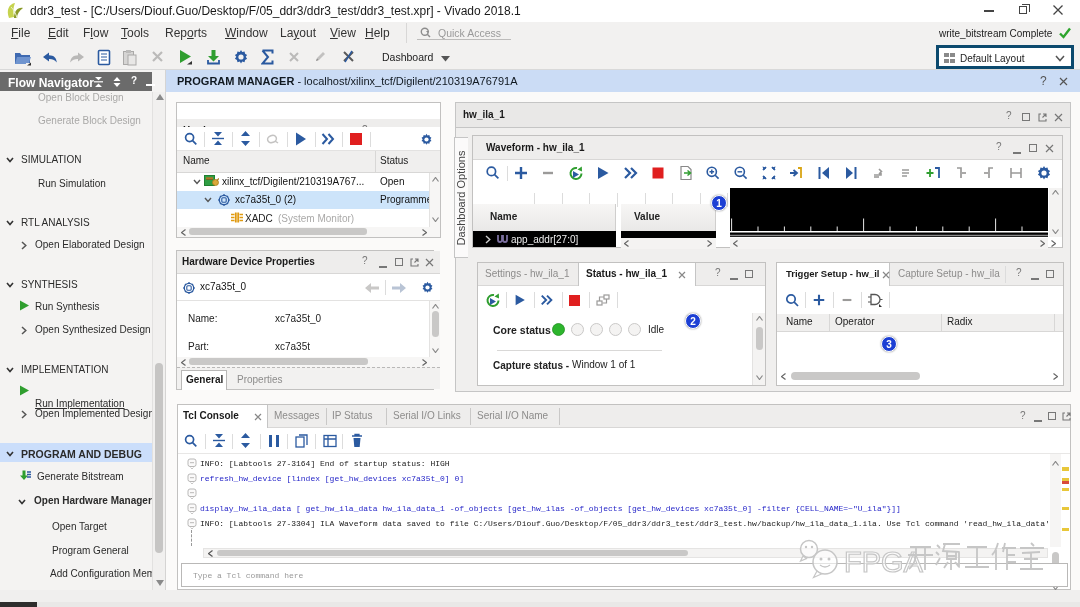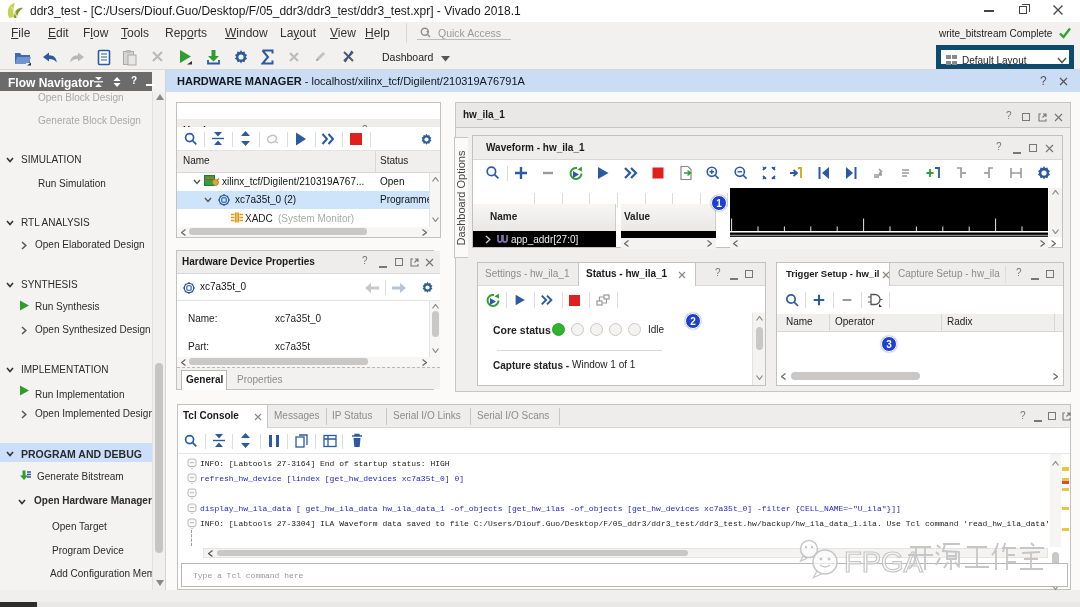--- a/index.html
+++ b/index.html
@@ -111,21 +111,21 @@
 
   <svg style="left:314px;top:6px" width="13" height="13" viewBox="0 0 13 13">
     <path d="M2 11 L3 8 L9 2 L11 4 L5 10 Z" fill="#c2c1c0"></path>
       <path d="M2 11 l2.6-.9 L3 8.5 Z" fill="#8f8e8d"></path>
   </svg>
 
   <svg style="left:342px;top:6px" width="13" height="13" viewBox="0 0 13 13">
     <path d="M2 2 L11 11 M11 2 L2 11" stroke="#5a5a5a" stroke-width="2"></path>
     <path d="M10 1 L3 12" stroke="#2b5aa0" stroke-width="1.4"></path>
   </svg>
-    <div class="abs" style="left:936px;top:1px;width:138px;height:24px;background:#fff;border:5px solid #0c4a6e;">
+    <div class="abs" style="left:936px;top:1px;width:138px;height:24px;background:#fff;border:3px solid #0c4a6e;">
     <div class="abs" style="left:5px;top:5px;width:5px;height:4px;background:#8a8a8a;"></div>
     <div class="abs" style="left:11px;top:5px;width:5px;height:4px;background:#8a8a8a;"></div>
     <div class="abs" style="left:5px;top:11px;width:5px;height:4px;background:#8a8a8a;"></div>
     <div class="abs" style="left:11px;top:11px;width:5px;height:4px;background:#8a8a8a;"></div>
     <div class="abs" style="left:21px;top:5px;font-size:10px;color:#222;">Default Layout</div>
     <svg style="left:116px;top:7px" width="10" height="7" viewBox="0 0 10 7">
         <path d="M1 1 L5 5.5 L9 1" stroke="#555" stroke-width="1.5" fill="none"></path>
       </svg>
   </div>
   <div class="abs" style="left:382px;top:7px;color:#222;font-size:10.5px;">Dashboard</div>
@@ -181,57 +181,57 @@
     </svg>
   <div class="abs" style="left:35px;top:254px;">Open Synthesized Design</div>
 
   <svg style="left:6px;top:297px" width="8" height="6" viewBox="0 0 8 6">
       <path d="M1 1 L4 4.5 L7 1" stroke="#333" stroke-width="1.6" fill="none"></path>
     </svg>
   <div class="abs" style="left:21px;top:294px;">IMPLEMENTATION</div>
   <svg style="left:19px;top:315px" width="11" height="11" viewBox="0 0 11 11">
       <path d="M1 0.5 L10 5.5 L1 10.5 Z" fill="#2f9e2f"></path>
     </svg>
-  <div class="abs" style="left:35px;top:319px;">Run Implementation</div>
+  <div class="abs" style="left:35px;top:328px;text-decoration:underline;">Run Implementation</div>
   <svg style="left:21px;top:340px" width="6" height="9" viewBox="0 0 6 9">
       <path d="M1 1 L4.8 4.5 L1 8" stroke="#555" stroke-width="1.5" fill="none"></path>
     </svg>
   <div class="abs" style="left:35px;top:338px;">Open Implemented Design</div>
 
   <div class="abs" style="left:0;top:373px;width:152px;height:19px;background:#cbdefb;"></div>
   <svg style="left:6px;top:381px" width="8" height="6" viewBox="0 0 8 6">
       <path d="M1 1 L4 4.5 L7 1" stroke="#333" stroke-width="1.6" fill="none"></path>
     </svg>
   <div class="abs b" style="left:21px;top:378px;font-size:10.5px;">PROGRAM AND DEBUG</div>
   <svg style="left:19px;top:400px" width="13" height="13" viewBox="0 0 13 13">
     <path d="M3.5 0.5 h3 v5 h2.5 L5 10 L1 5.5 h2.5 Z" fill="#2f9e2f"></path>
     <path d="M8 2 h4 M8 4.5 h4 M8 7 h4" stroke="#2b5aa0" stroke-width="1.4"></path>
   </svg>
   <div class="abs" style="left:37px;top:401px;">Generate Bitstream</div>
   <svg style="left:18px;top:429px" width="8" height="6" viewBox="0 0 8 6">
       <path d="M1 1 L4 4.5 L7 1" stroke="#333" stroke-width="1.6" fill="none"></path>
     </svg>
   <div class="abs b" style="left:34px;top:425px;">Open Hardware Manager</div>
   <div class="abs" style="left:52px;top:451px;">Open Target</div>
-  <div class="abs" style="left:52px;top:475px;">Program Device</div>
+  <div class="abs" style="left:52px;top:475px;">Program General</div>
   <div class="abs" style="left:50px;top:498px;">Add Configuration Mem</div>
 
   <div class="abs" style="left:152px;top:22px;width:13px;height:500px;background:#f1f0ef;border-left:1px solid #e2e1e0;">
     <svg style="left:3px;top:2px" width="8" height="6" viewBox="0 0 8 6">
         <path d="M4 0 L8 6 L0 6 Z" fill="#8a8a8a"></path>
       </svg>
     <div class="abs" style="left:2px;top:271px;width:8px;height:190px;background:#c6c5c4;border-radius:4px;"></div>
     <svg style="left:3px;top:488px" width="8" height="6" viewBox="0 0 8 6">
         <path d="M4 6 L8 0 L0 0 Z" fill="#8a8a8a"></path>
       </svg>
   </div>
 </div>
 
 <div class="abs" style="left:166px;top:70px;width:914px;height:22px;background:#cbdcf5;">
-  <div class="abs" style="left:11px;top:5px;color:#101820;font-size:11px;"><span class="b">HARDWARE MANAGER</span> - localhost/xilinx_tcf/Digilent/210319A76791A</div>
+  <div class="abs" style="left:11px;top:5px;color:#101820;font-size:11px;"><span class="b">PROGRAM MANAGER</span> - localhost/xilinx_tcf/Digilent/210319A76791A</div>
   <div class="abs" style="left:874px;top:4px;color:#555;font-size:12px;">?</div>
   <svg style="left:893px;top:7px" width="9" height="9" viewBox="0 0 9 9">
       <path d="M1 1 L8 8 M8 1 L1 8" stroke="#555" stroke-width="1.2"></path>
     </svg>
 </div>
 
 <div class="abs" style="left:166px;top:92px;width:914px;height:500px;background:#fbfaf9;"></div>
 
 <div class="abs" id="hwpanel" style="left:176px;top:102px;width:265px;height:136px;background:#fff;border:1px solid #c2c1c0;">
   <div class="abs" style="left:0;top:16px;width:263px;height:24px;background:#eeedec;border-bottom:1px solid #be185d;">
@@ -526,21 +526,21 @@
 <div class="vsep" style="left:475px;top:33px;height:14px;"></div>
 <div class="vsep" style="left:502px;top:33px;height:14px;"></div>
 <div class="vsep" style="left:530px;top:33px;height:14px;"></div>
 <div class="vsep" style="left:557px;top:33px;height:14px;"></div>
 
     </div>
     <div class="abs" style="left:0;top:68px;width:143px;height:27px;background:linear-gradient(#f7f6f5,#e9e8e7);border-right:1px solid #cfcecd;">
       <div class="abs b" style="left:17px;top:7px;color:#222;">Name</div>
     </div>
     <div class="abs" style="left:148px;top:68px;width:95px;height:27px;background:linear-gradient(#f7f6f5,#e9e8e7);border-right:1px solid #cfcecd;">
-      <div class="abs b" style="left:3px;top:7px;color:#222;">Value</div>
+      <div class="abs b" style="left:13px;top:7px;color:#222;">Value</div>
     </div>
     <div class="abs" style="left:0;top:95px;width:143px;height:16px;background:#000;">
       <svg style="left:12px;top:4px" width="6" height="9" viewBox="0 0 6 9">
           <path d="M1 1 L4.8 4.5 L1 8" stroke="#ccc" stroke-width="1.4" fill="none"></path>
         </svg>
       <svg style="left:24px;top:3px" width="11" height="10" viewBox="0 0 11 10">
           <path d="M1 1 v5 a2 2 0 0 0 4 0 V1 M6 1 v5 a2 2 0 0 0 4 0 V1" stroke="#7b6f9e" stroke-width="1.8" fill="none"></path>
         </svg>
       <div class="abs" style="left:38px;top:3px;font-size:10px;color:#eee;">app_addr[27:0]</div>
     </div>
@@ -728,21 +728,21 @@
     <div class="abs b" style="left:5px;top:5px;color:#1a1a1a;">Tcl Console</div>
     <svg style="left:76px;top:8px" width="8" height="8" viewBox="0 0 8 8">
         <path d="M1 1 L7 7 M7 1 L1 7" stroke="#888" stroke-width="1.2"></path>
       </svg>
     <div class="abs" style="left:96px;top:5px;color:#8d8c8b;">Messages</div>
     <div class="vsep" style="left:148px;top:3px;height:17px;background:#c9c8c7;"></div>
     <div class="abs" style="left:154px;top:5px;color:#8d8c8b;">IP Status</div>
     <div class="vsep" style="left:208px;top:3px;height:17px;background:#c9c8c7;"></div>
     <div class="abs" style="left:215px;top:5px;color:#8d8c8b;">Serial I/O Links</div>
     <div class="vsep" style="left:292px;top:3px;height:17px;background:#c9c8c7;"></div>
-    <div class="abs" style="left:299px;top:5px;color:#8d8c8b;">Serial I/O Scans</div>
+    <div class="abs" style="left:299px;top:5px;color:#8d8c8b;">Serial I/O Name</div>
     <div class="vsep" style="left:381px;top:3px;height:17px;background:#c9c8c7;"></div>
     <div class="abs" style="left:842px;top:5px;color:#777;">?</div>
     <div class="abs" style="left:856px;top:15px;width:8px;height:2px;background:#777;"></div>
     <div class="abs" style="left:870px;top:7px;width:8px;height:8px;border:1px solid #777;"></div>
     <svg style="left:884px;top:7px" width="9" height="9" viewBox="0 0 9 9">
         <path d="M3 1 H1 V8 H8 V6 M5 1 H8 V4 M8 1 L4.5 4.5" stroke="#777" stroke-width="1.1" fill="none"></path>
       </svg>
   </div>
   <div class="abs" style="left:0;top:23px;width:892px;height:26px;background:#fff;border-bottom:1px solid #e8e7e6;">
     <svg style="left:6px;top:6px" width="14" height="14" viewBox="0 0 14 14">

